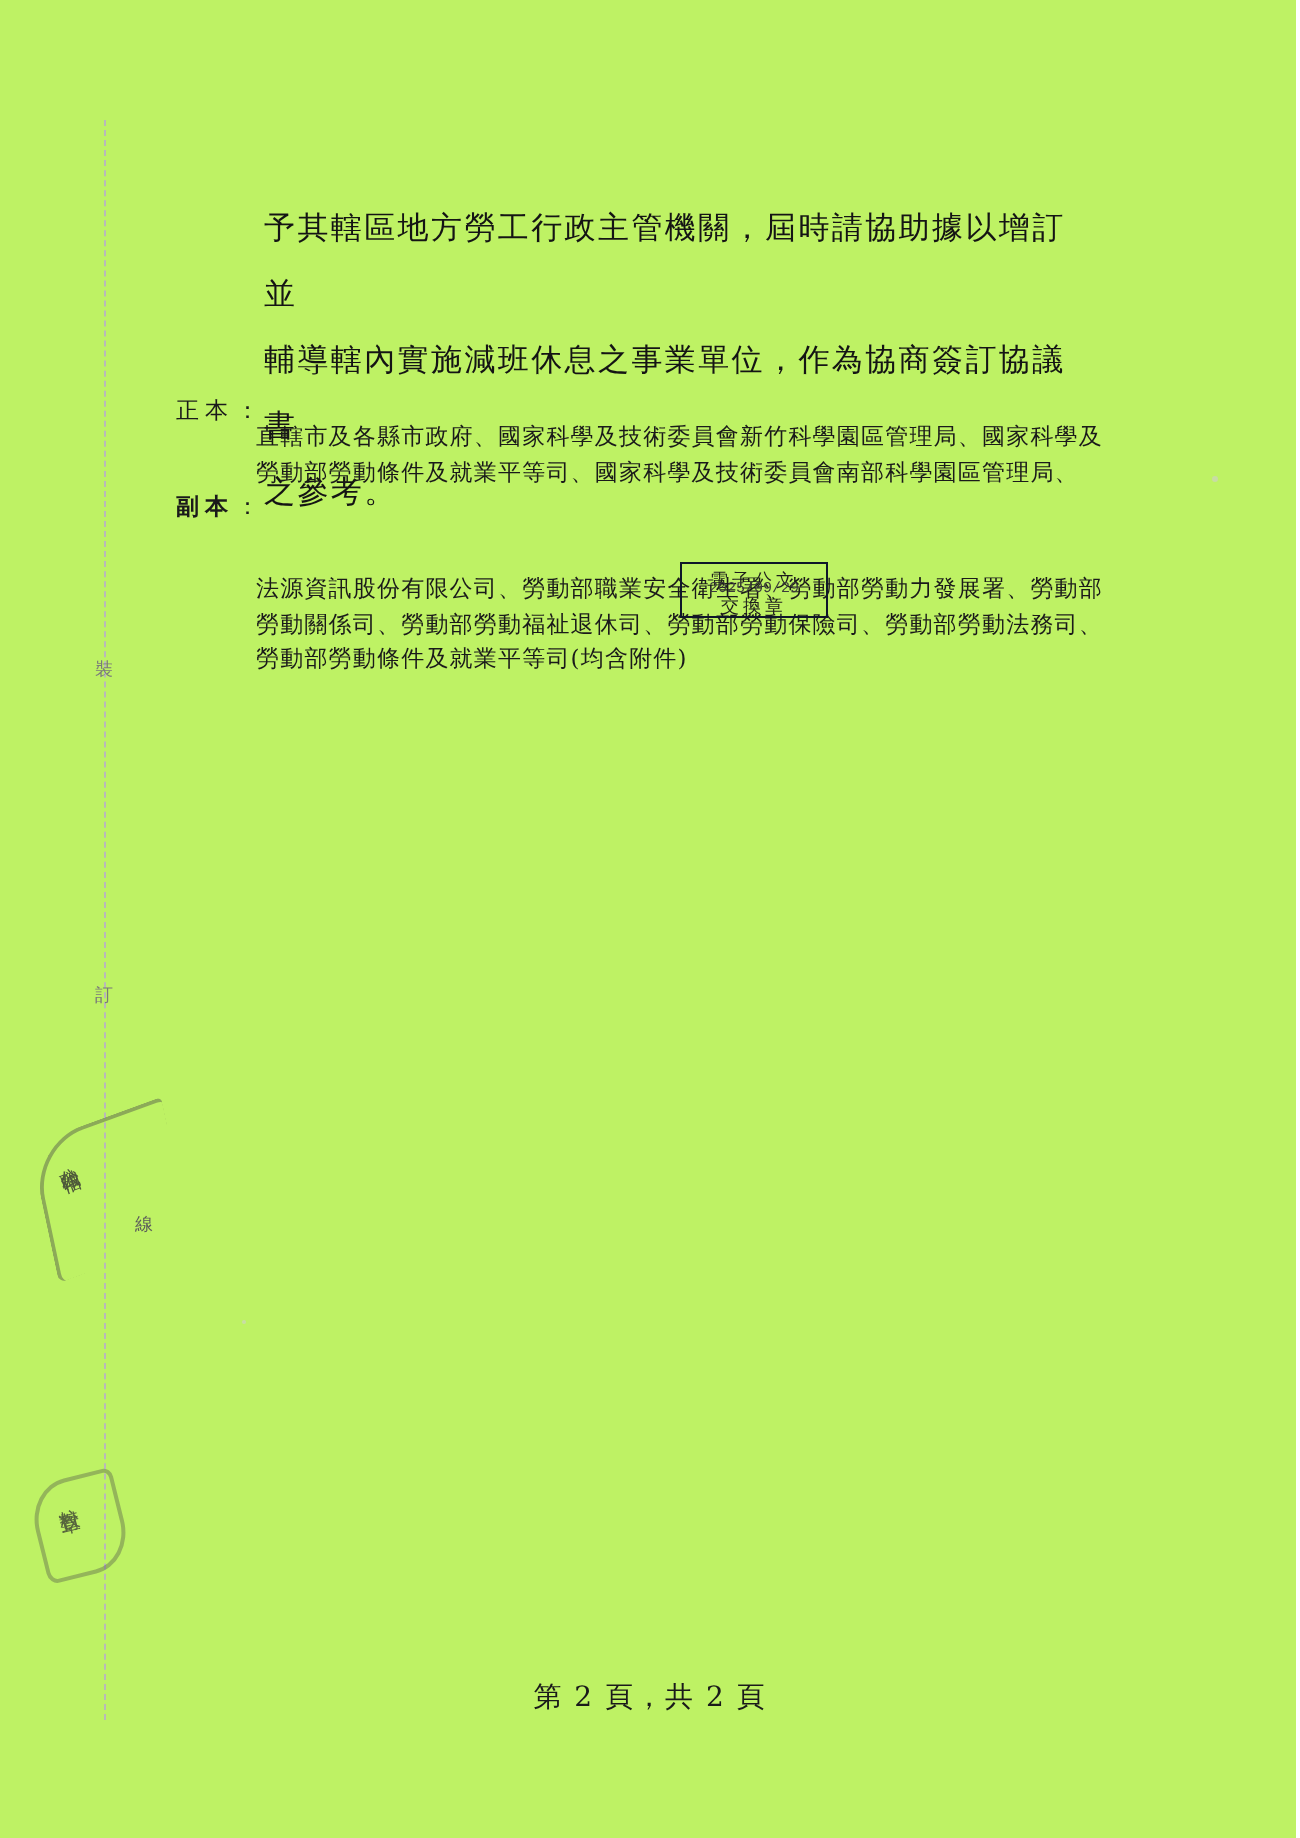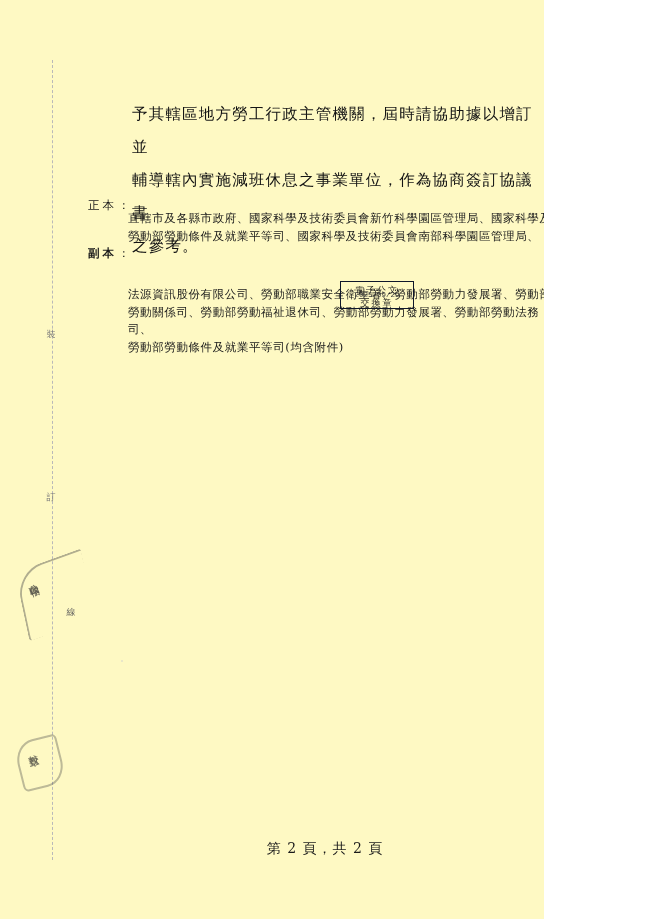--- a/index.html
+++ b/index.html
@@ -5,23 +5,23 @@
   html, body {
     margin: 0;
     padding: 0;
     background: #ffffff;
   }
   body {
     font-family: "DejaVu Serif", "Liberation Serif", serif;
   }
   #page {
     position: relative;
-    width: 544px;
+    width: 648px;
     height: 919px;
-    background: #fef9c3;
+    background: #bef264;
     overflow: hidden;
   }
 
   
   .punch-col {
     position: absolute;
     left: 52px;
     top: 60px;
     width: 2px;
     height: 800px;
@@ -229,21 +229,21 @@
   <div class="dist-colon" id="dist-main-colon">：</div>
   <div class="dist-block dist-body" id="dist-main-body">
     <span>直轄市及各縣市政府、國家科學及技術委員會新竹科學園區管理局、國家科學及</span>
     <span>勞動部勞動條件及就業平等司、國家科學及技術委員會南部科學園區管理局、</span>
   </div>
 
   <div class="dist-label" id="dist-cc-label">副本</div>
   <div class="dist-colon" id="dist-cc-colon">：</div>
   <div class="dist-block dist-body" id="dist-cc-body">
     <span>法源資訊股份有限公司、勞動部職業安全衛生署、勞動部勞動力發展署、勞動部</span>
-    <span>勞動關係司、勞動部勞動福祉退休司、勞動部勞動力發展署、勞動部勞動法務司、</span>
+    <span>勞動關係司、勞動部勞動福祉退休司、勞動部勞動保險司、勞動部勞動法務司、</span>
     <span>勞動部勞動條件及就業平等司(均含附件)</span>
   </div>
 
   <div class="estamp">
     <div class="line line-a">電子公文</div>
     <div class="date">2025/09/29</div>
     <div class="line line-b">交換章</div>
   </div>
 
   <div class="seal" id="seal-1">

